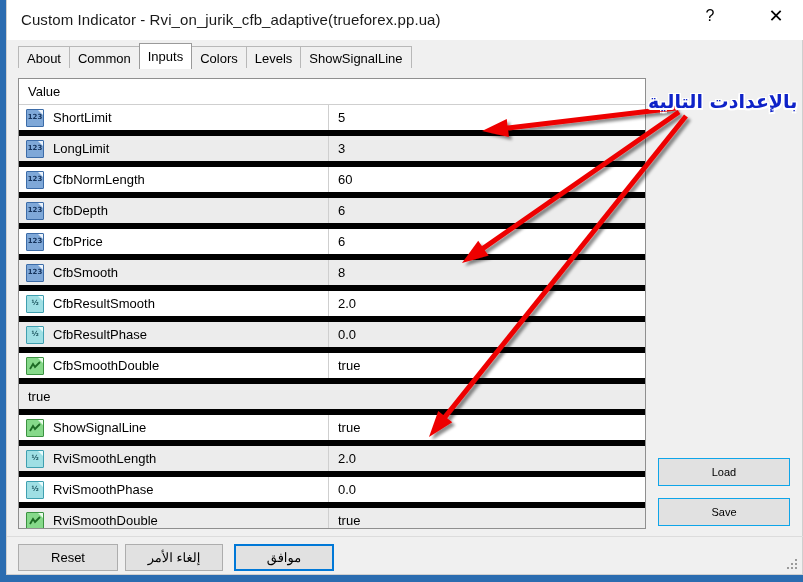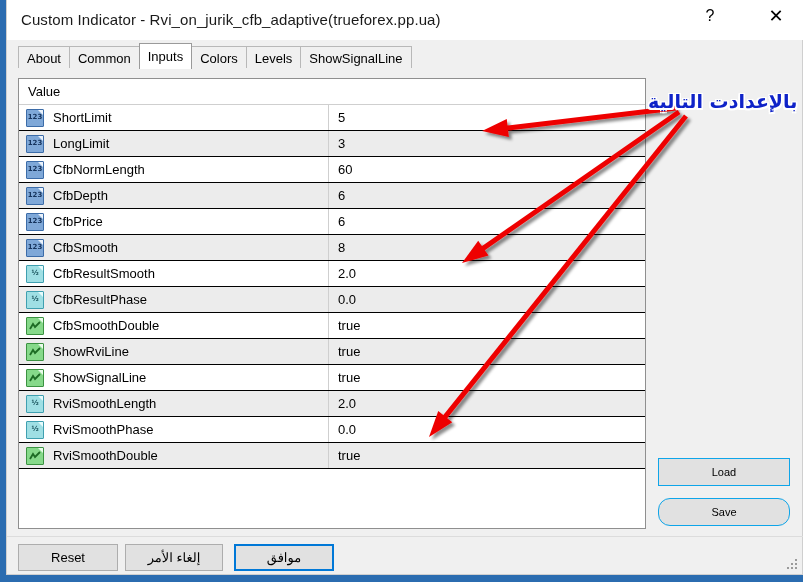--- a/index.html
+++ b/index.html
@@ -141,21 +141,21 @@
     padding-left: 9px;
     white-space: nowrap;
   }
   .hdr-var { width: 310px; border-right: 1px solid #cfcfcf; }
   .hdr-val { flex: 1; }
 
   .row {
     display: flex;
     height: 25px;
     background: #ffffff;
-    border-bottom: 1px solid #000000;
+    border-bottom: 6px solid #000000;
   }
   .row.alt { background: #ececec; }
   .cell-var {
     width: 310px;
     box-sizing: border-box;
     border-right: 1px solid #cfcfcf;
     display: flex;
     align-items: center;
     padding-left: 7px;
   }
@@ -226,21 +226,21 @@
     background: #e1e1e1;
     border: 1px solid #0ea5e9;
     font-family: "Liberation Sans", sans-serif;
     font-size: 11px;
     color: #000000;
     cursor: default;
     padding: 0;
     box-sizing: border-box;
   }
   #load-button { top: 458px; }
-  #save-button { top: 498px; border-radius: 12px; }
+  #save-button { top: 498px; }
 
   
   #bottom-sep {
     position: absolute;
     left: 0;
     top: 536px;
     width: 797px;
     height: 1px;
     background: #dcdcdc;
   }
@@ -392,28 +392,20 @@
             <span class="type-icon icon-bool">
               <svg width="12" height="10" viewBox="0 0 12 10">
                 <polyline points="1,8 4,3 6,6 11,1" fill="none" stroke="#1d6b24" stroke-width="1.8"></polyline>
               </svg>
             </span>
             <span class="var-label">CfbSmoothDouble</span>
           </div>
           <div class="cell-val">true</div>
         </div>
         <div class="row alt">
-          <div class="cell-var">
-            <span class="type-icon icon-bool">
-              <svg width="12" height="10" viewBox="0 0 12 10">
-                <polyline points="1,8 4,3 6,6 11,1" fill="none" stroke="#1d6b24" stroke-width="1.8"></polyline>
-              </svg>
-            </span>
-            <span class="var-label">ShowRviLine</span>
-          </div>
           <div class="cell-val">true</div>
         </div>
         <div class="row">
           <div class="cell-var">
             <span class="type-icon icon-bool">
               <svg width="12" height="10" viewBox="0 0 12 10">
                 <polyline points="1,8 4,3 6,6 11,1" fill="none" stroke="#1d6b24" stroke-width="1.8"></polyline>
               </svg>
             </span>
             <span class="var-label">ShowSignalLine</span>

